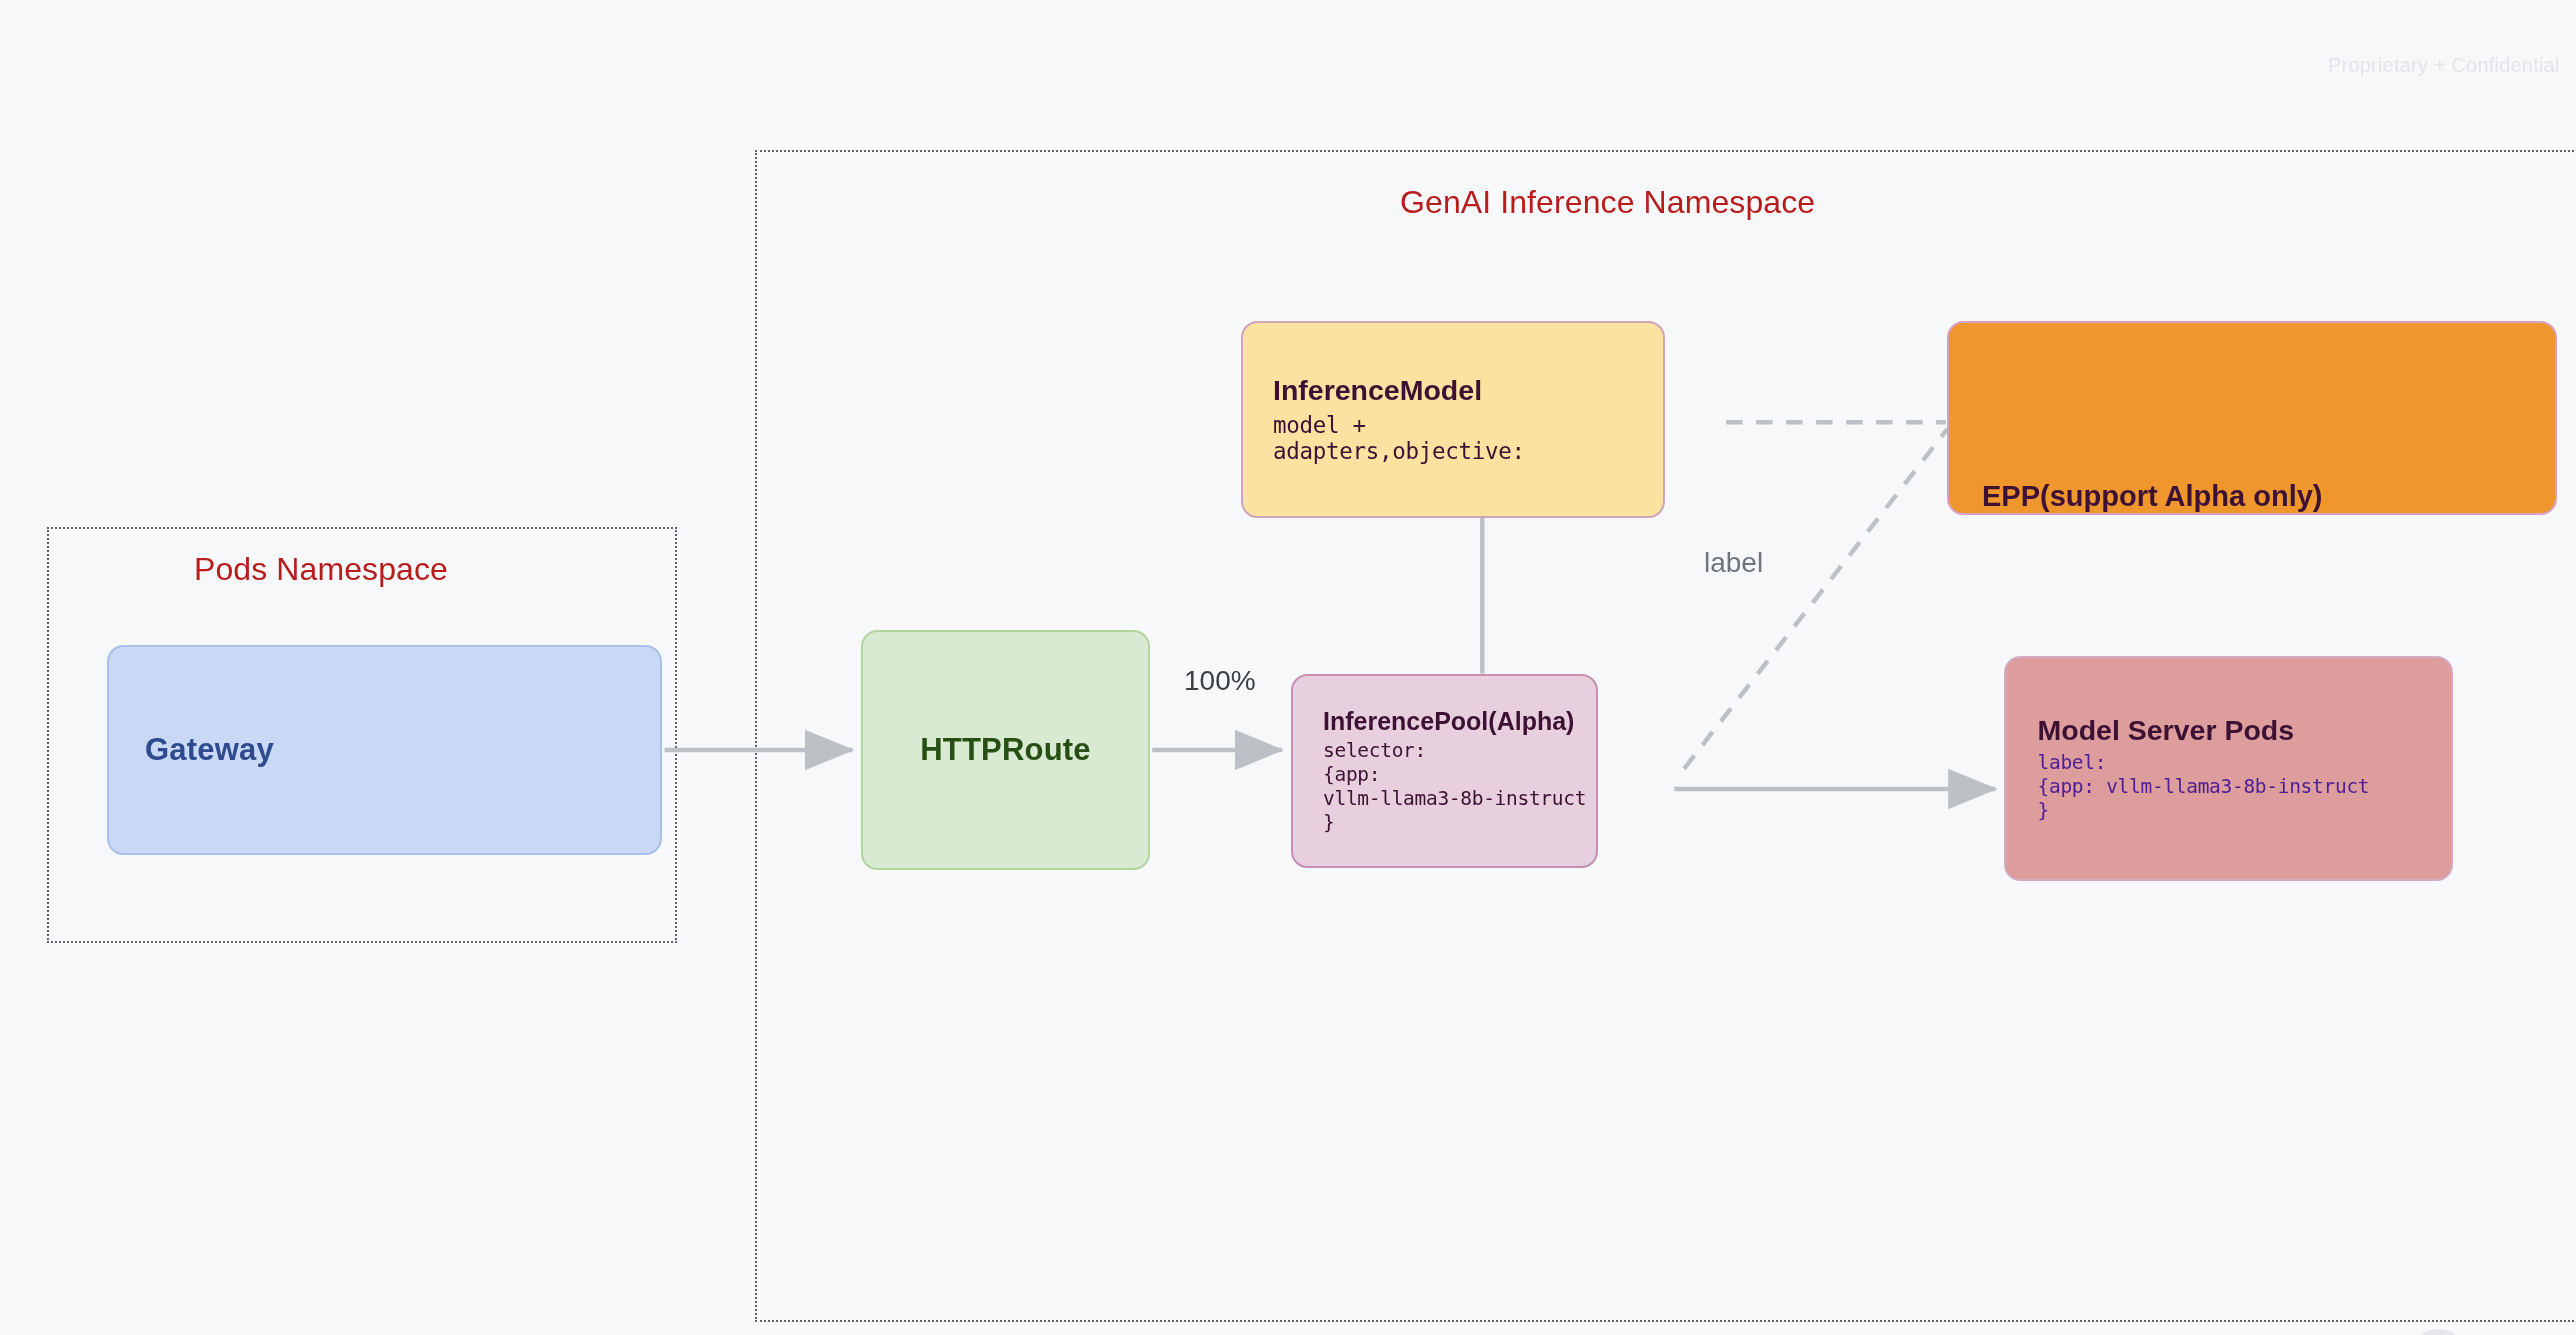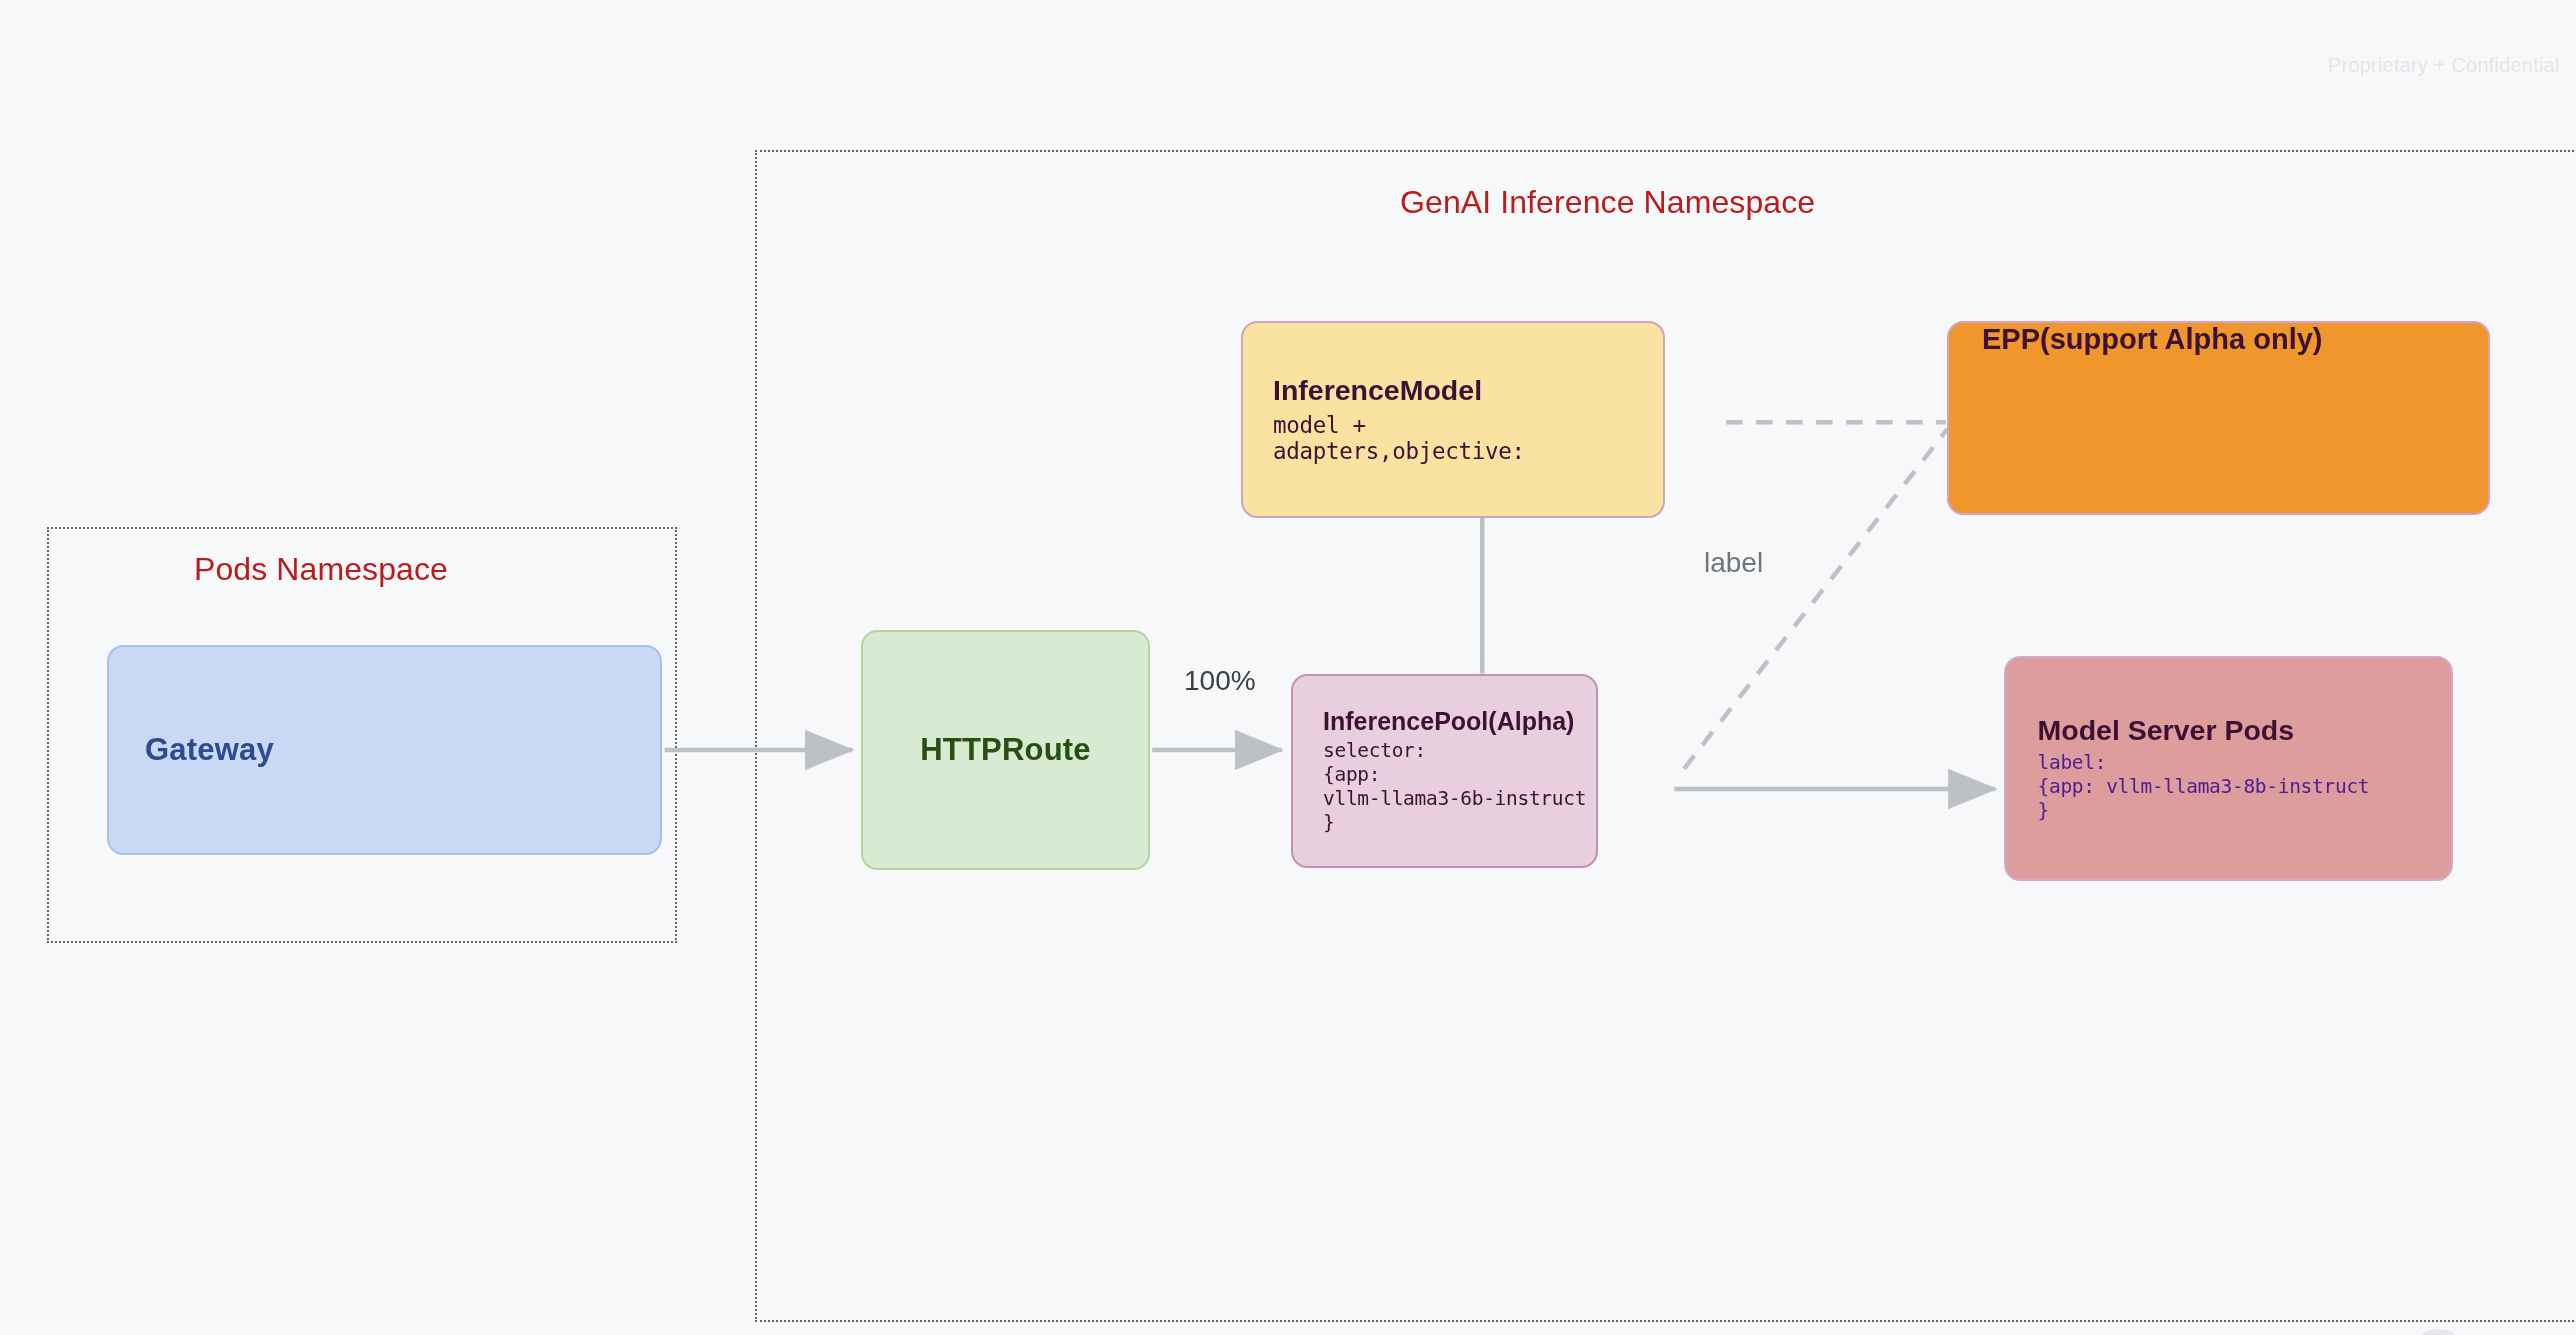--- a/index.html
+++ b/index.html
@@ -169,26 +169,26 @@
   #inferencepool .node-body {
     color: #3d1134;
     font-size: 19.5px;
     line-height: 1.22;
   }
 
   
   #epp {
     left: 1947px;
     top: 321px;
-    width: 543px;
+    width: 610px;
     height: 194px;
     background: #ef962d;
     border-color: #d8a0c0;
     display: flex;
-    align-items: flex-start;
+    align-items: flex-end;
     padding-left: 33px;
   }
   #epp .node-title {
     color: #3d1134;
     font-size: 29px;
   }
 
   
   #modelserverpods {
     left: 2004px;
@@ -298,21 +298,21 @@
   <div class="node" id="inferencemodel">
     <span class="node-title">InferenceModel</span>
     <span class="node-body">model +
 adapters,objective:</span>
   </div>
 
   <div class="node" id="inferencepool">
     <span class="node-title">InferencePool(Alpha)</span>
     <span class="node-body">selector:
 {app:
-vllm-llama3-6b-instruct
+vllm-llama3-8b-instruct
 }</span>
   </div>
 
   <div class="node" id="epp">
     <span class="node-title">EPP(support Alpha only)</span>
   </div>
 
   <div class="node" id="modelserverpods">
     <span class="node-title">Model Server Pods</span>
     <span class="node-body">label:

